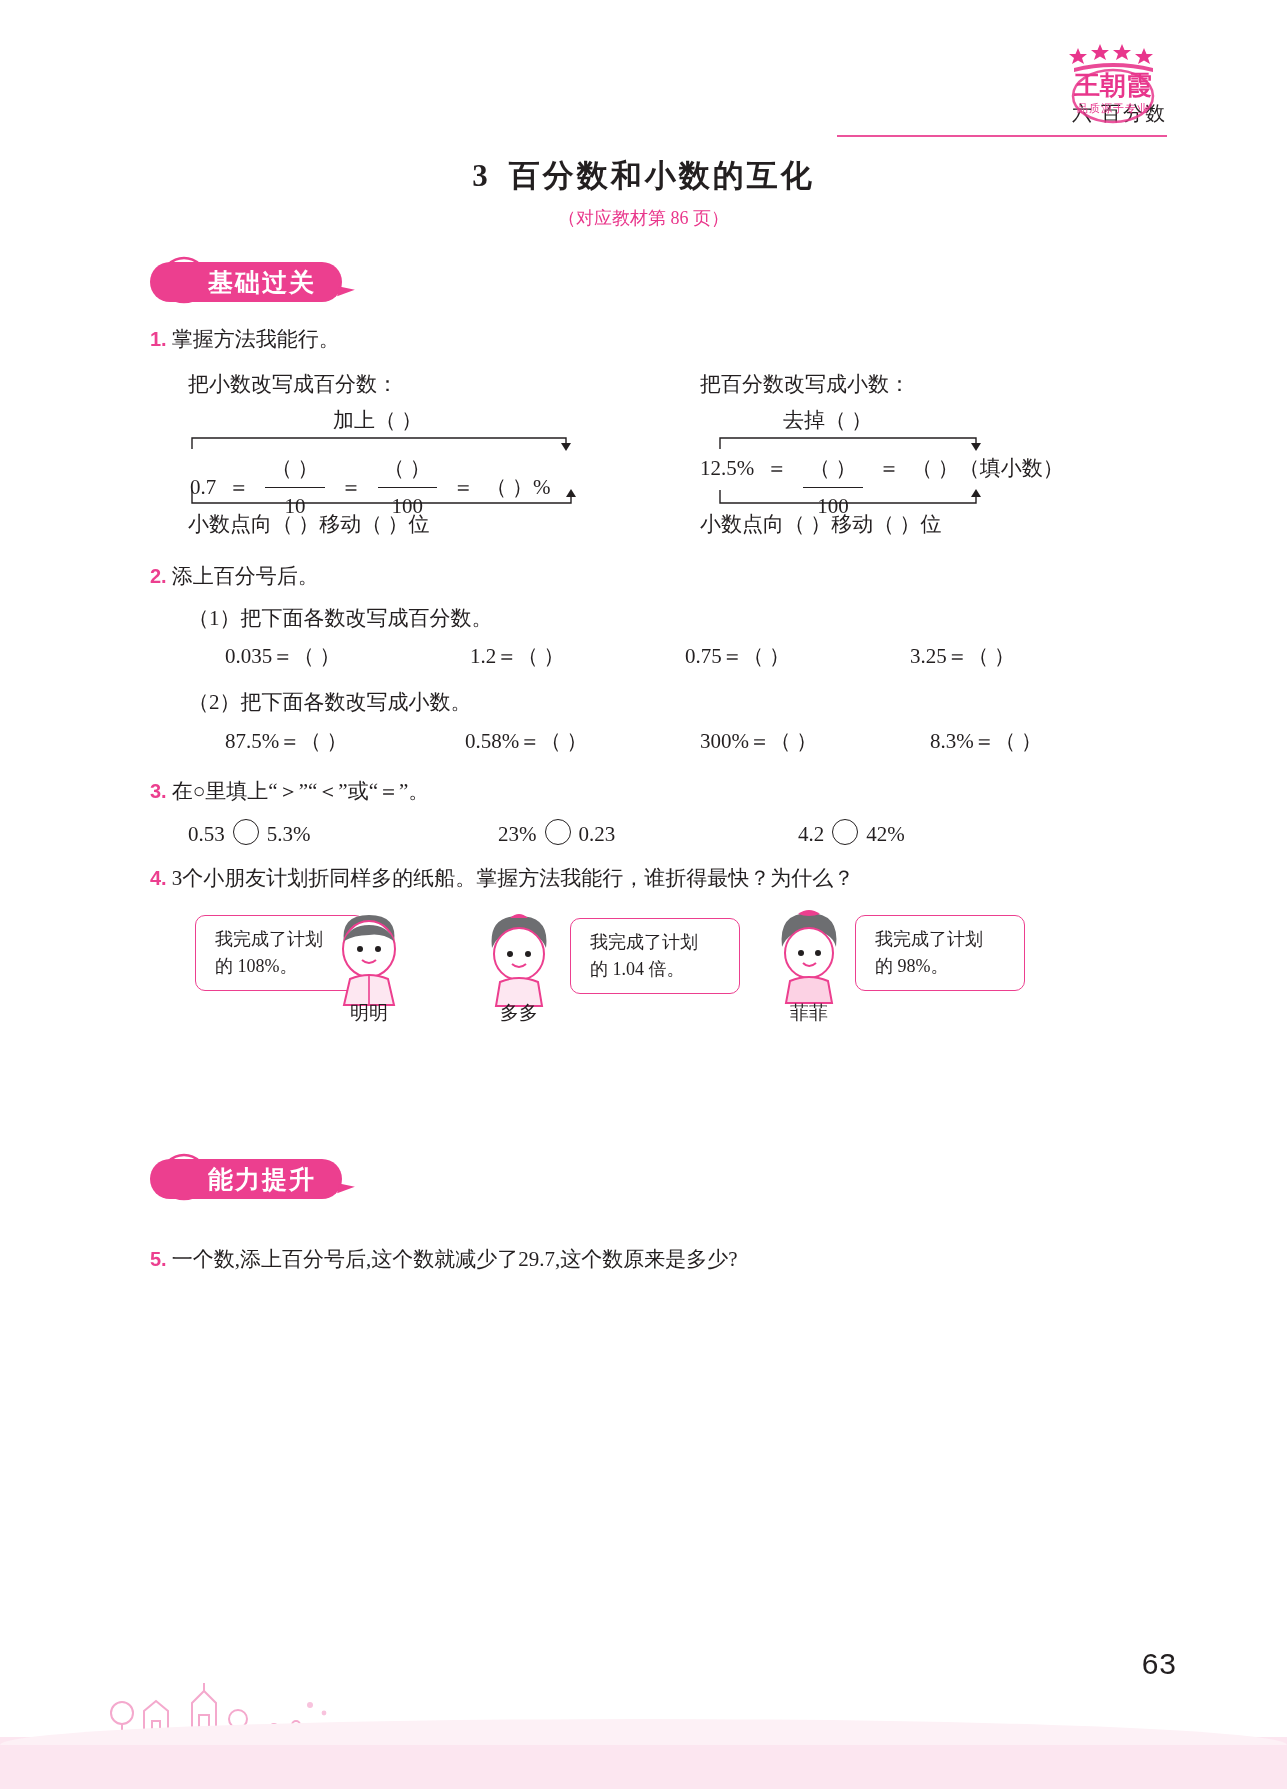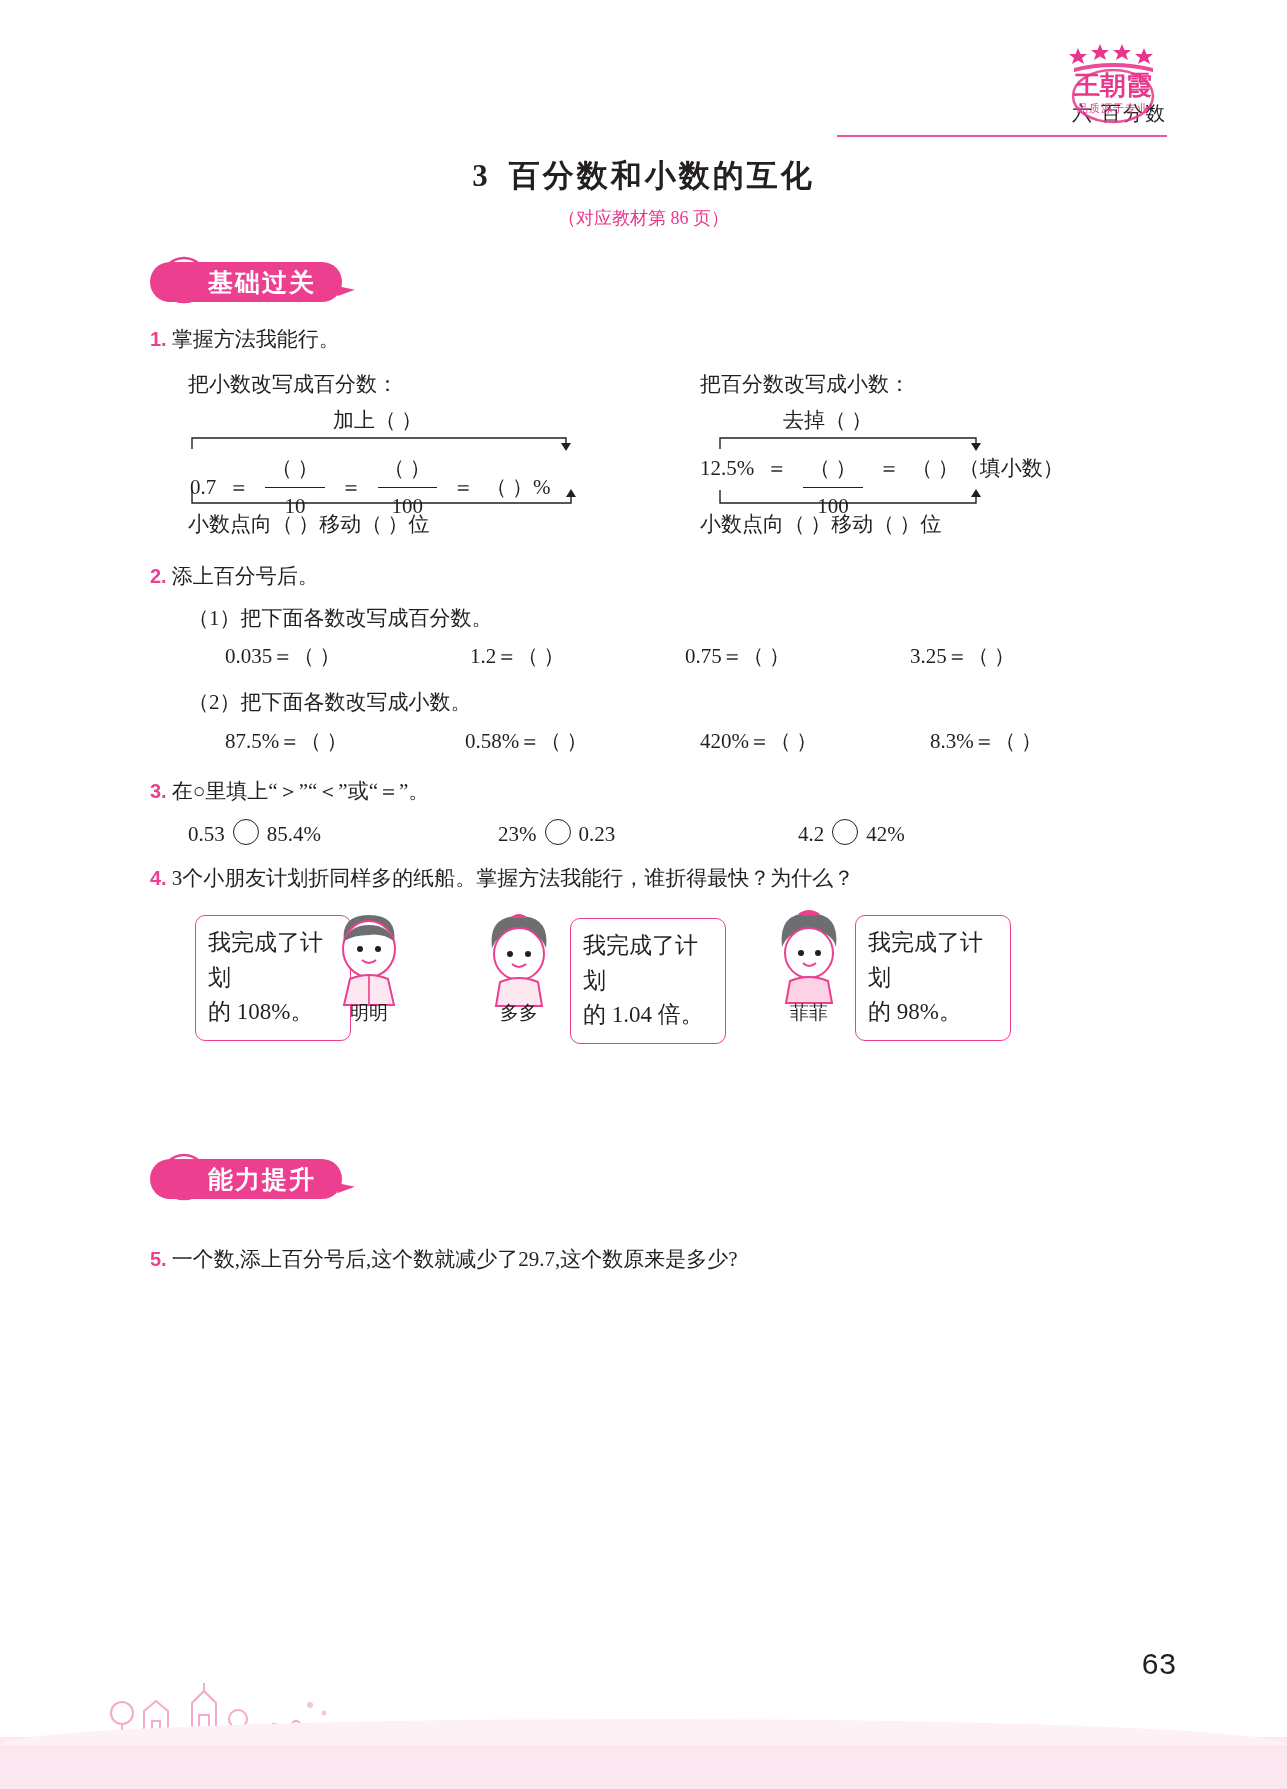--- a/index.html
+++ b/index.html
@@ -100,23 +100,23 @@
     margin:0 8px;
   }
   
   .diagram { position:absolute; }
   
   .bubble-box {
     position:absolute;
     border:1.6px solid #ec3f8f;
     border-radius:10px;
     background:#fff;
-    font-size:23px;
+    font-size:18px;
     line-height:1.5;
-    padding:10px 12px;
+    padding:10px 19px;
     color:#231f20;
   }
   .kid-name {
     position:absolute;
     font-size:19px; text-align:center;
   }
   .kid { position:absolute; }
   
   .page-number {
     position:absolute; right:110px; bottom:108px;
@@ -259,30 +259,30 @@
   <div class="q" style="top:640px; left:225px; width:960px; display:flex;">
     <span style="width:245px;">0.035＝（          ）</span>
     <span style="width:215px;">1.2＝（          ）</span>
     <span style="width:225px;">0.75＝（          ）</span>
     <span>3.25＝（          ）</span>
   </div>
   <div class="q" style="top:686px; left:188px;">（2）把下面各数改写成小数。</div>
   <div class="q" style="top:725px; left:225px; width:1000px; display:flex;">
     <span style="width:240px;">87.5%＝（          ）</span>
     <span style="width:235px;">0.58%＝（          ）</span>
-    <span style="width:230px;">420%＝（          ）</span>
+    <span style="width:230px;">300%＝（          ）</span>
     <span>8.3%＝（          ）</span>
   </div>
 
   <div class="q" style="top:775px; left:150px;">
     <span class="qnum">3.</span><span>在○里填上“＞”“＜”或“＝”。</span>
   </div>
   <div class="q" style="top:818px; left:188px; width:1000px; display:flex;">
     <span style="width:310px;">
-      <span>0.53</span><span class="circle-op"></span><span>85.4%</span>
+      <span>0.53</span><span class="circle-op"></span><span>5.3%</span>
     </span>
     <span style="width:300px;">
       <span>23%</span><span class="circle-op"></span><span>0.23</span>
     </span>
     <span>
       <span>4.2</span><span class="circle-op"></span><span>42%</span>
     </span>
   </div>
 
   <div class="q" style="top:862px; left:150px;">

